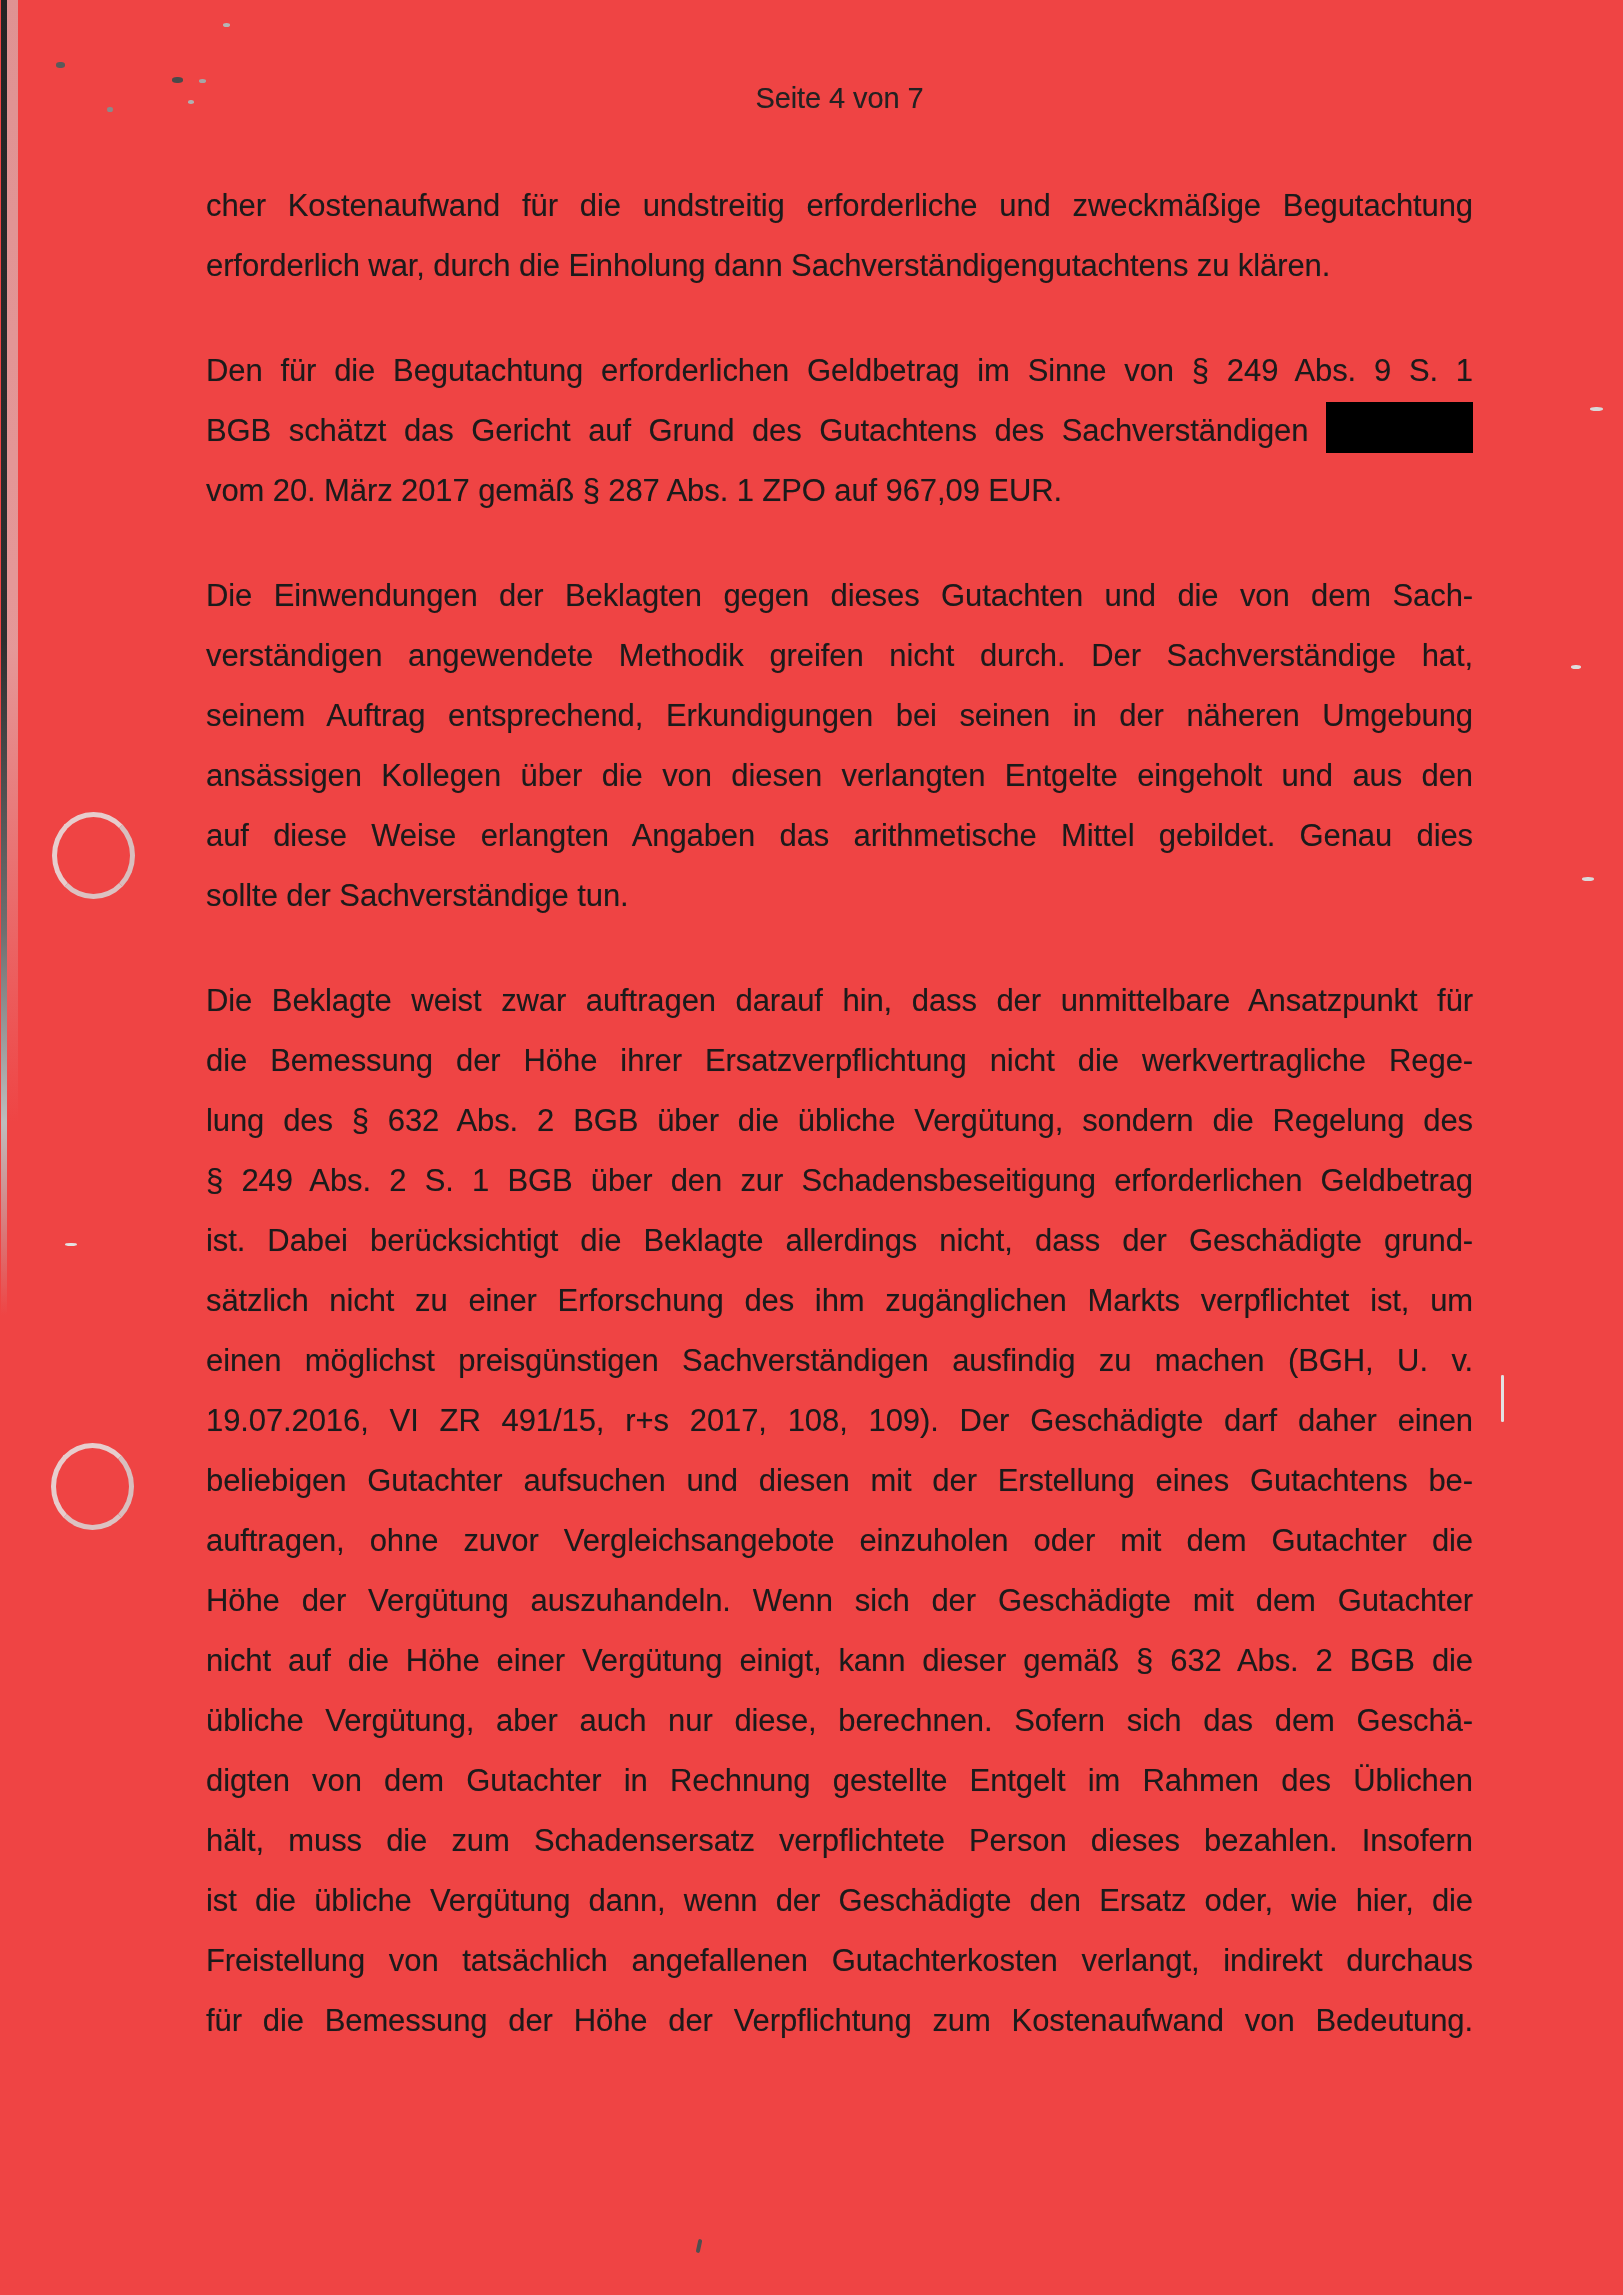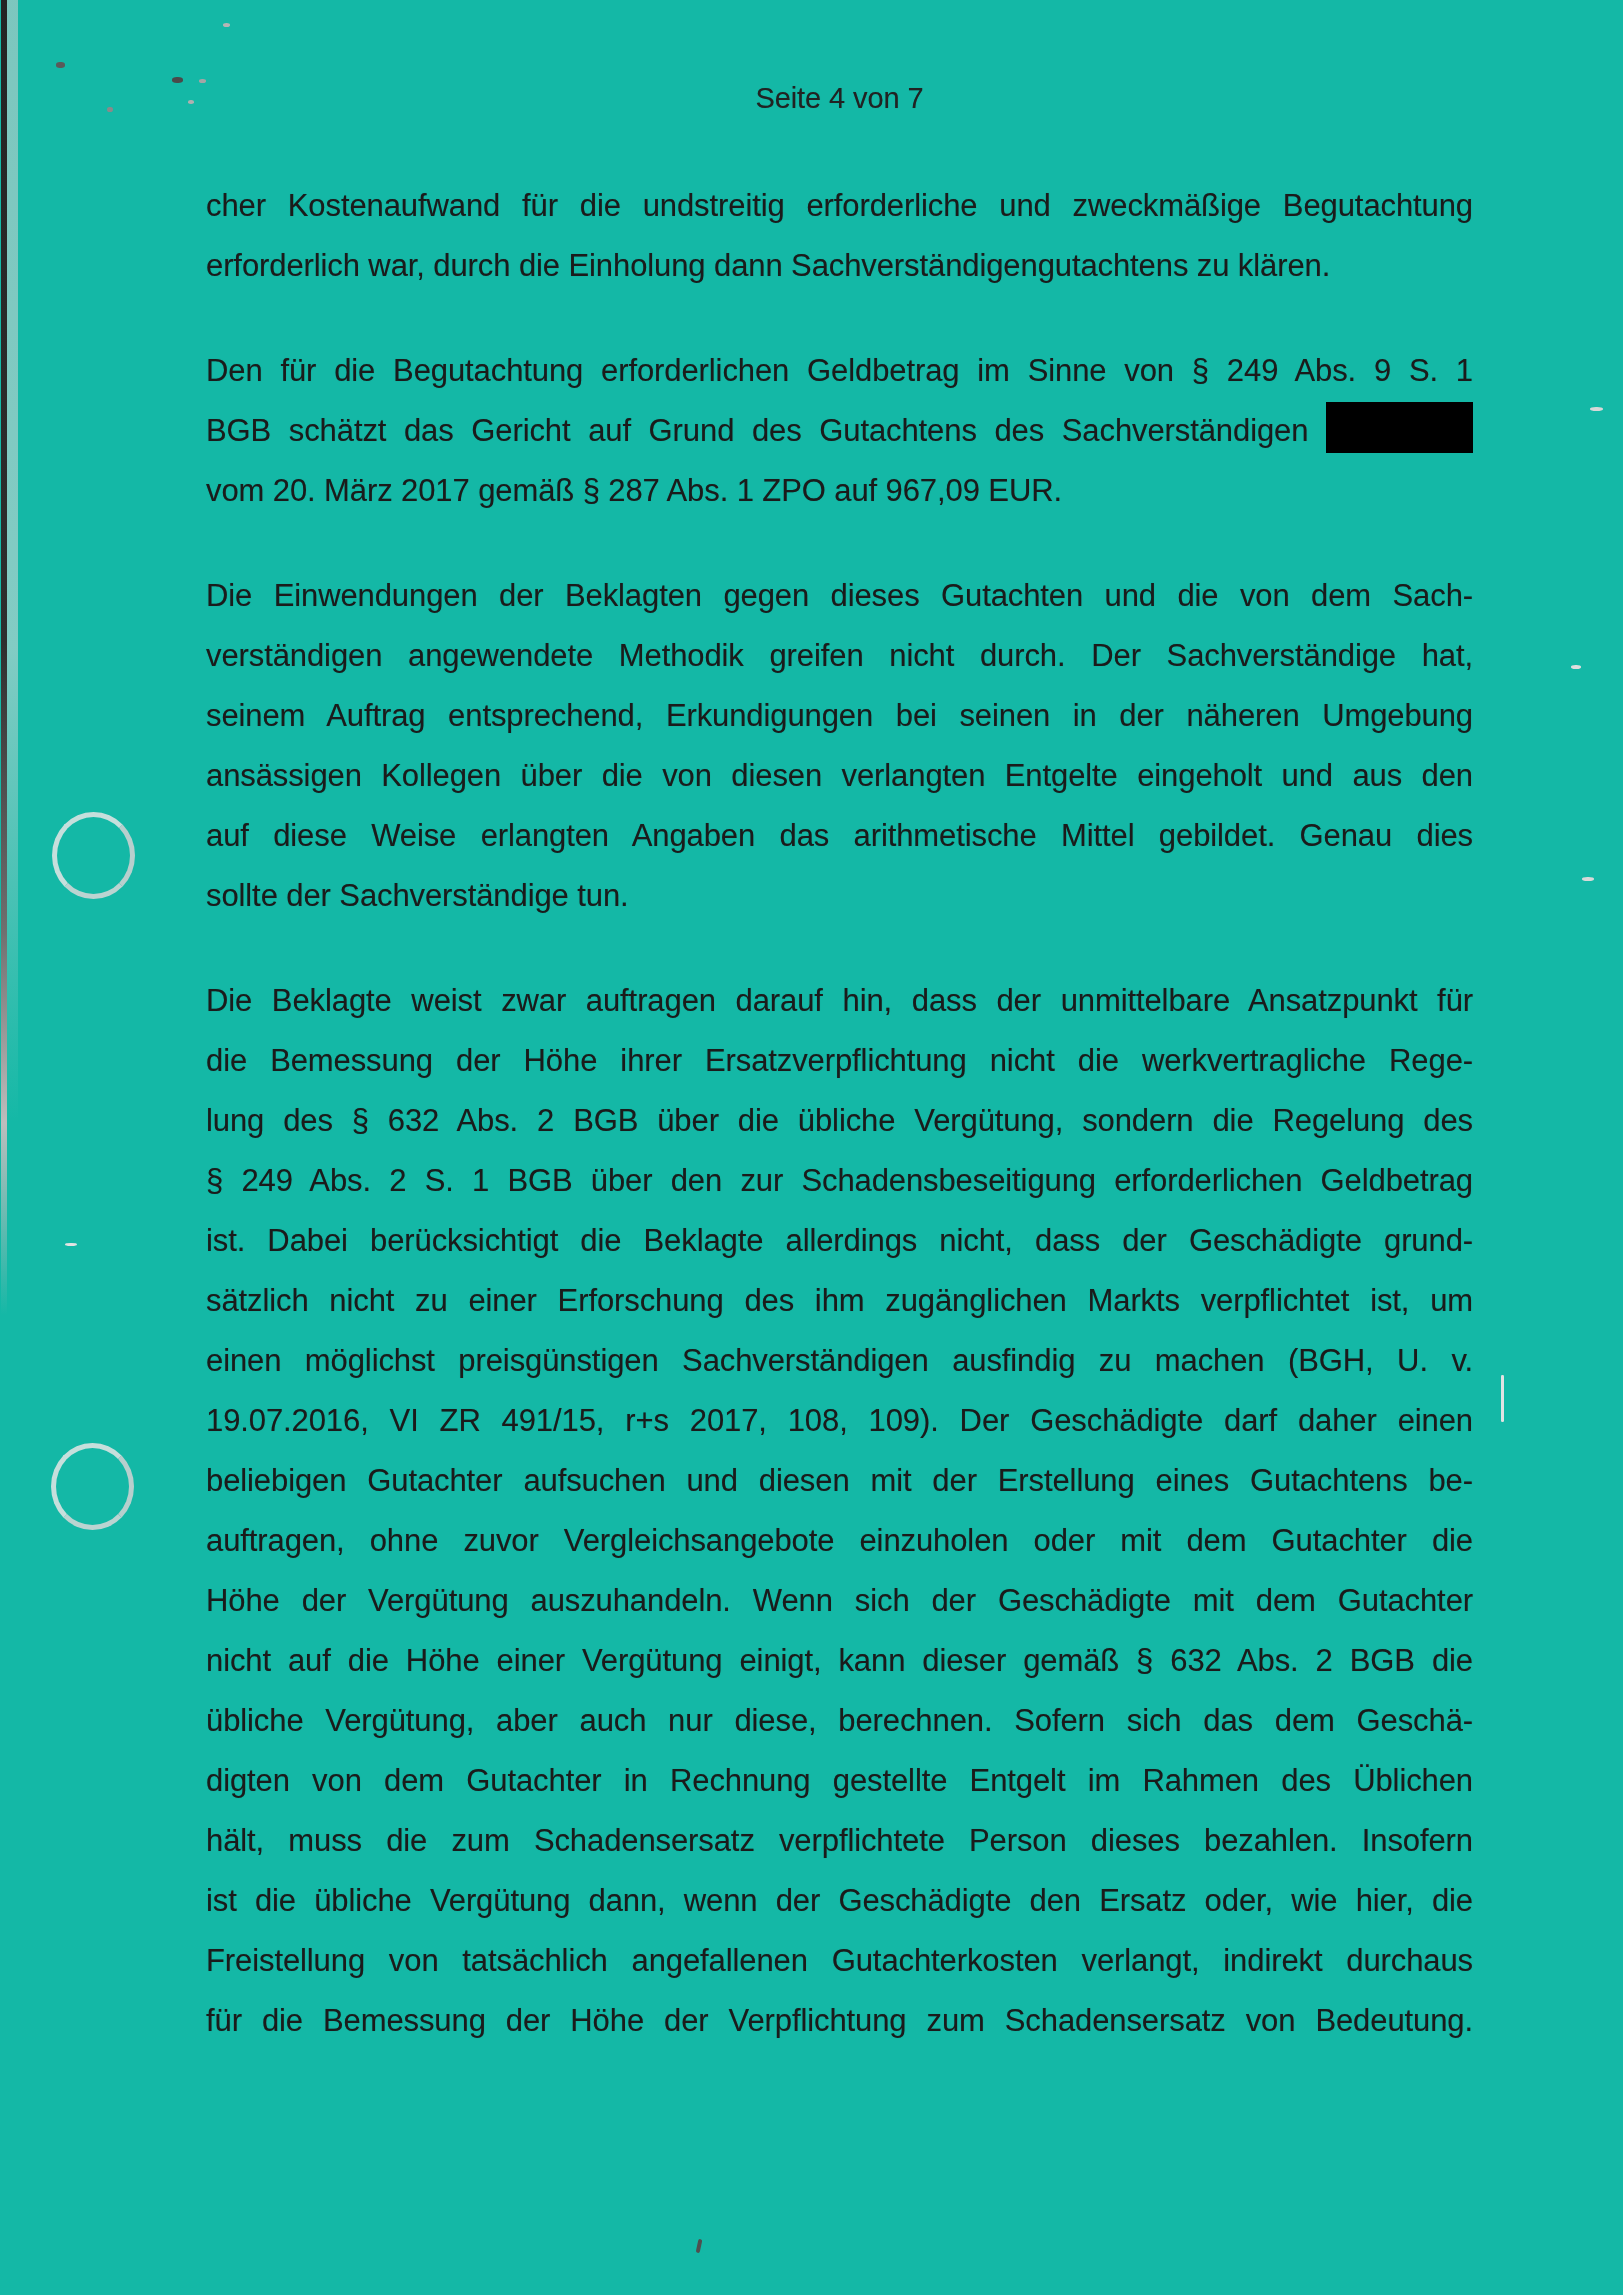--- a/index.html
+++ b/index.html
@@ -1,20 +1,20 @@
 <!DOCTYPE html>
 <html style="font-size:10.5px"><head>
 <meta charset="utf-8">
 <title>Scanned court document page</title>
 <style>
   html,body { margin:0; padding:0; background:#e9e9e9; }
   .page {
     position:relative;
     width:1624px; height:2295px;
-    background:#14b8a6;
+    background:#ef4444;
     overflow:hidden;
     font-family:"Liberation Sans","DejaVu Sans",sans-serif;
   }
 
   
   .textcol {
     position:absolute; left:206px; top:81px; width:1267px;
     font-size:31px; line-height:60px;
     color:#1b1b1b; letter-spacing:-0.1px;
     text-shadow:0 0 0.7px rgba(0,0,0,0.30);
@@ -127,18 +127,18 @@
       <div class="line full">19.07.2016, VI ZR 491/15, r+s 2017, 108, 109). Der Geschädigte darf daher einen</div>
       <div class="line full">beliebigen Gutachter aufsuchen und diesen mit der Erstellung eines Gutachtens be-</div>
       <div class="line full">auftragen, ohne zuvor Vergleichsangebote einzuholen oder mit dem Gutachter die</div>
       <div class="line full">Höhe der Vergütung auszuhandeln. Wenn sich der Geschädigte mit dem Gutachter</div>
       <div class="line full">nicht auf die Höhe einer Vergütung einigt, kann dieser gemäß § 632 Abs. 2 BGB die</div>
       <div class="line full">übliche Vergütung, aber auch nur diese, berechnen. Sofern sich das dem Geschä-</div>
       <div class="line full">digten von dem Gutachter in Rechnung gestellte Entgelt im Rahmen des Üblichen</div>
       <div class="line full">hält, muss die zum Schadensersatz verpflichtete Person dieses bezahlen. Insofern</div>
       <div class="line full">ist die übliche Vergütung dann, wenn der Geschädigte den Ersatz oder, wie hier, die</div>
       <div class="line full">Freistellung von tatsächlich angefallenen Gutachterkosten verlangt, indirekt durchaus</div>
-      <div class="line full">für die Bemessung der Höhe der Verpflichtung zum Schadensersatz von Bedeutung.</div>
+      <div class="line full">für die Bemessung der Höhe der Verpflichtung zum Kostenaufwand von Bedeutung.</div>
     </div>
 
   </div>
 </div>
 
 
 </body></html>

